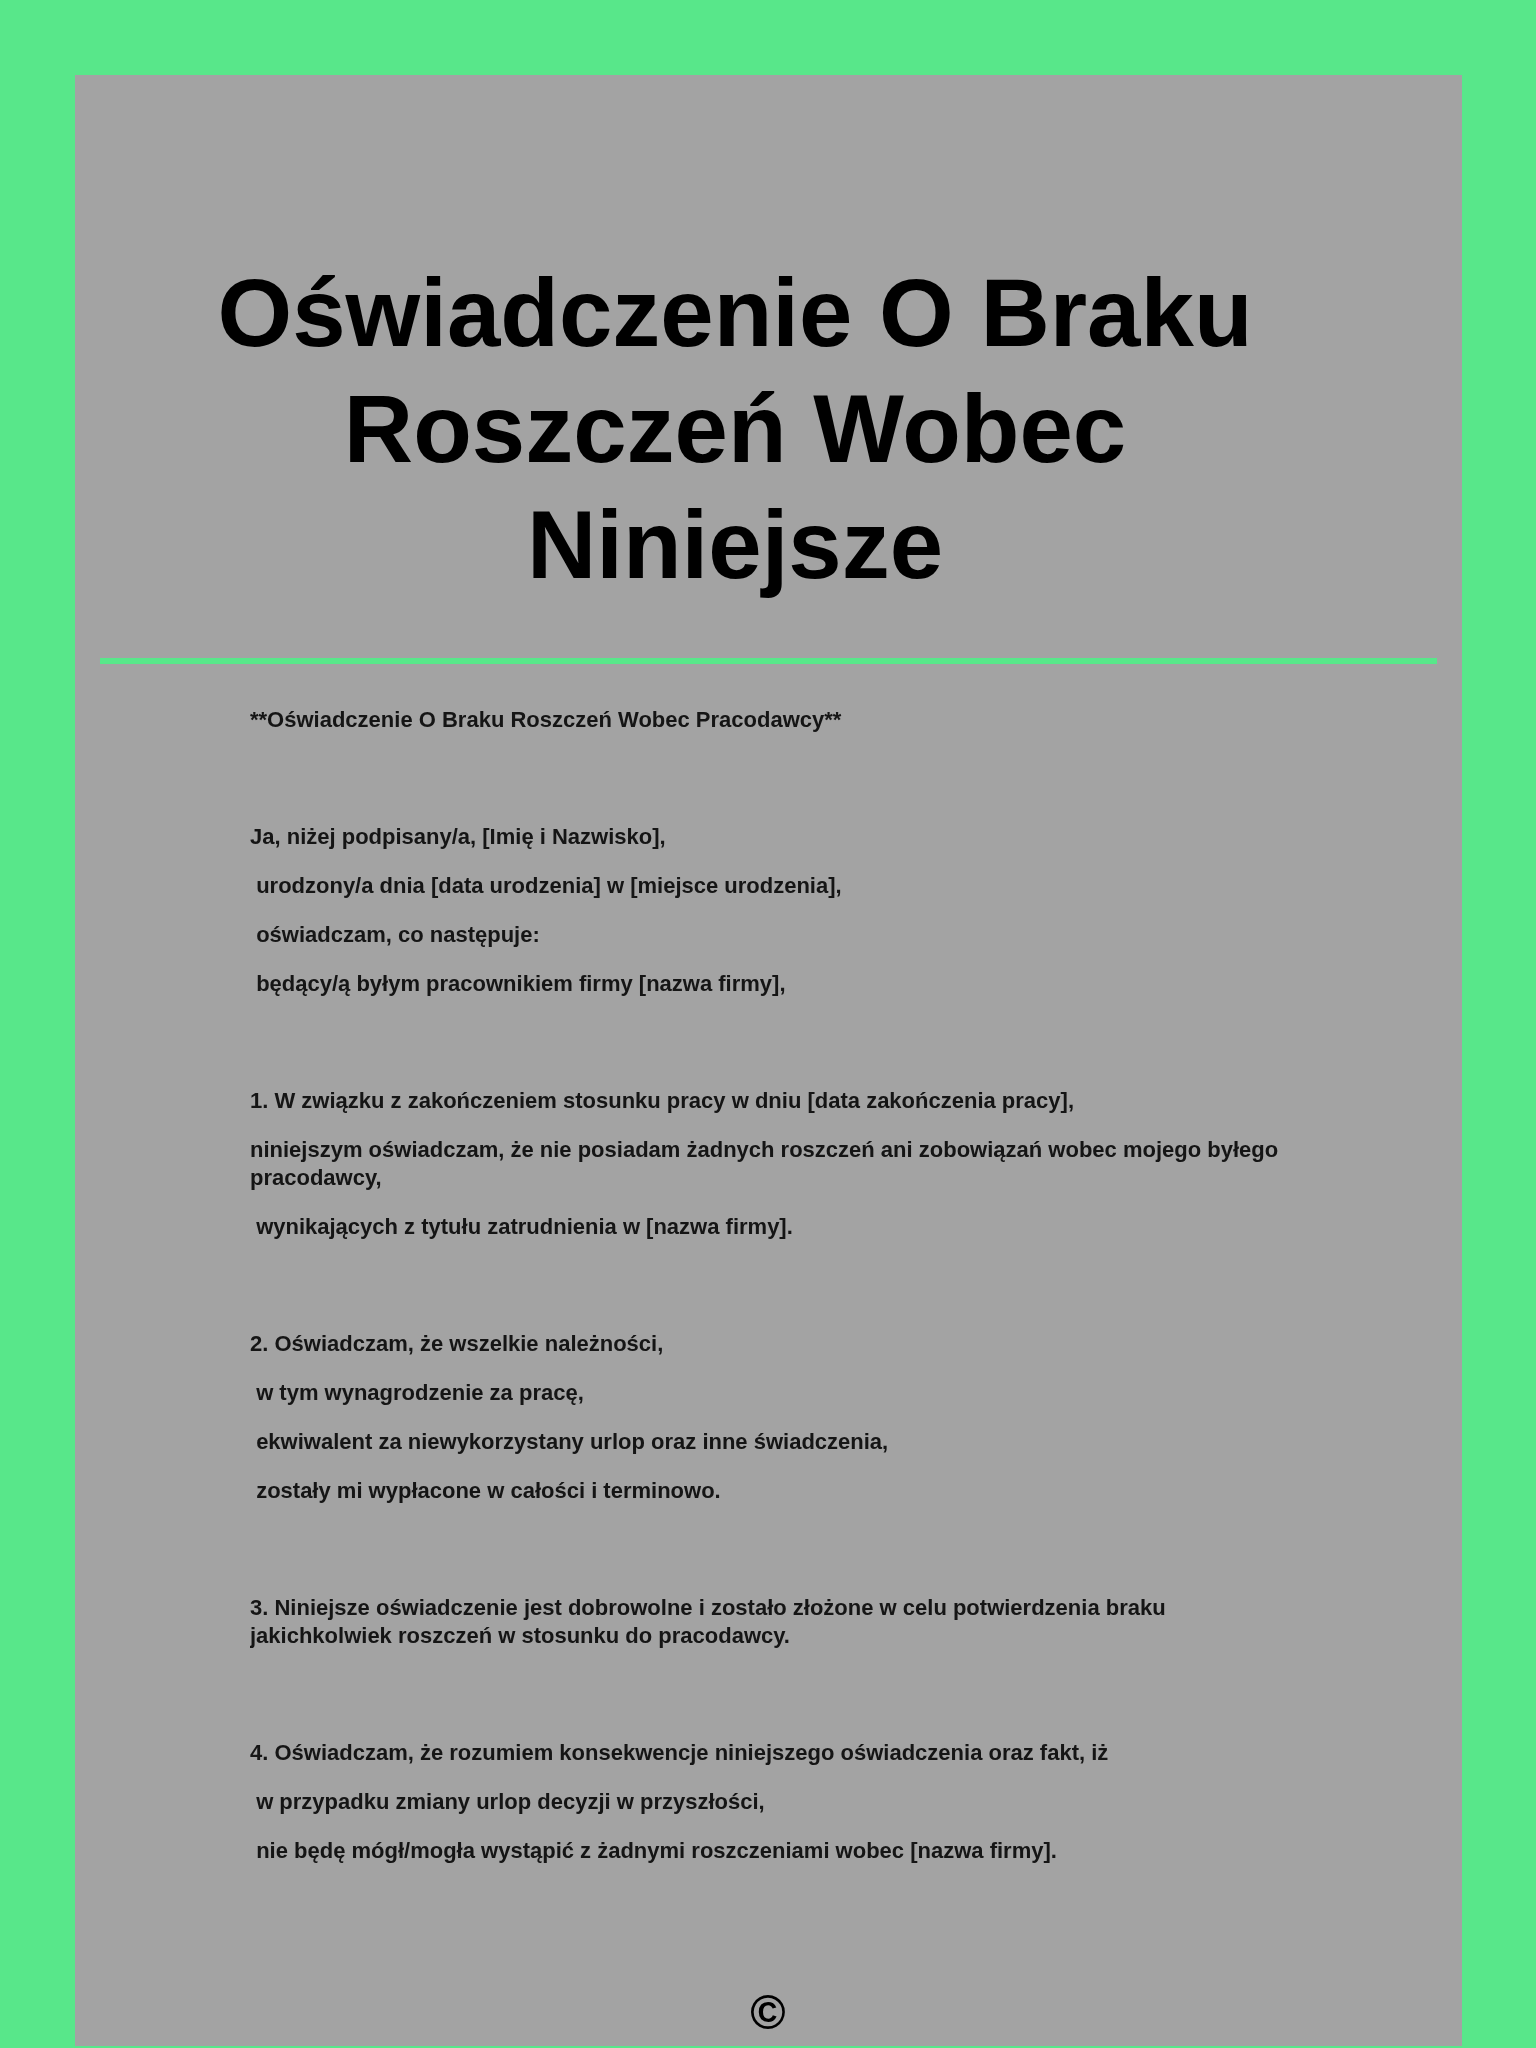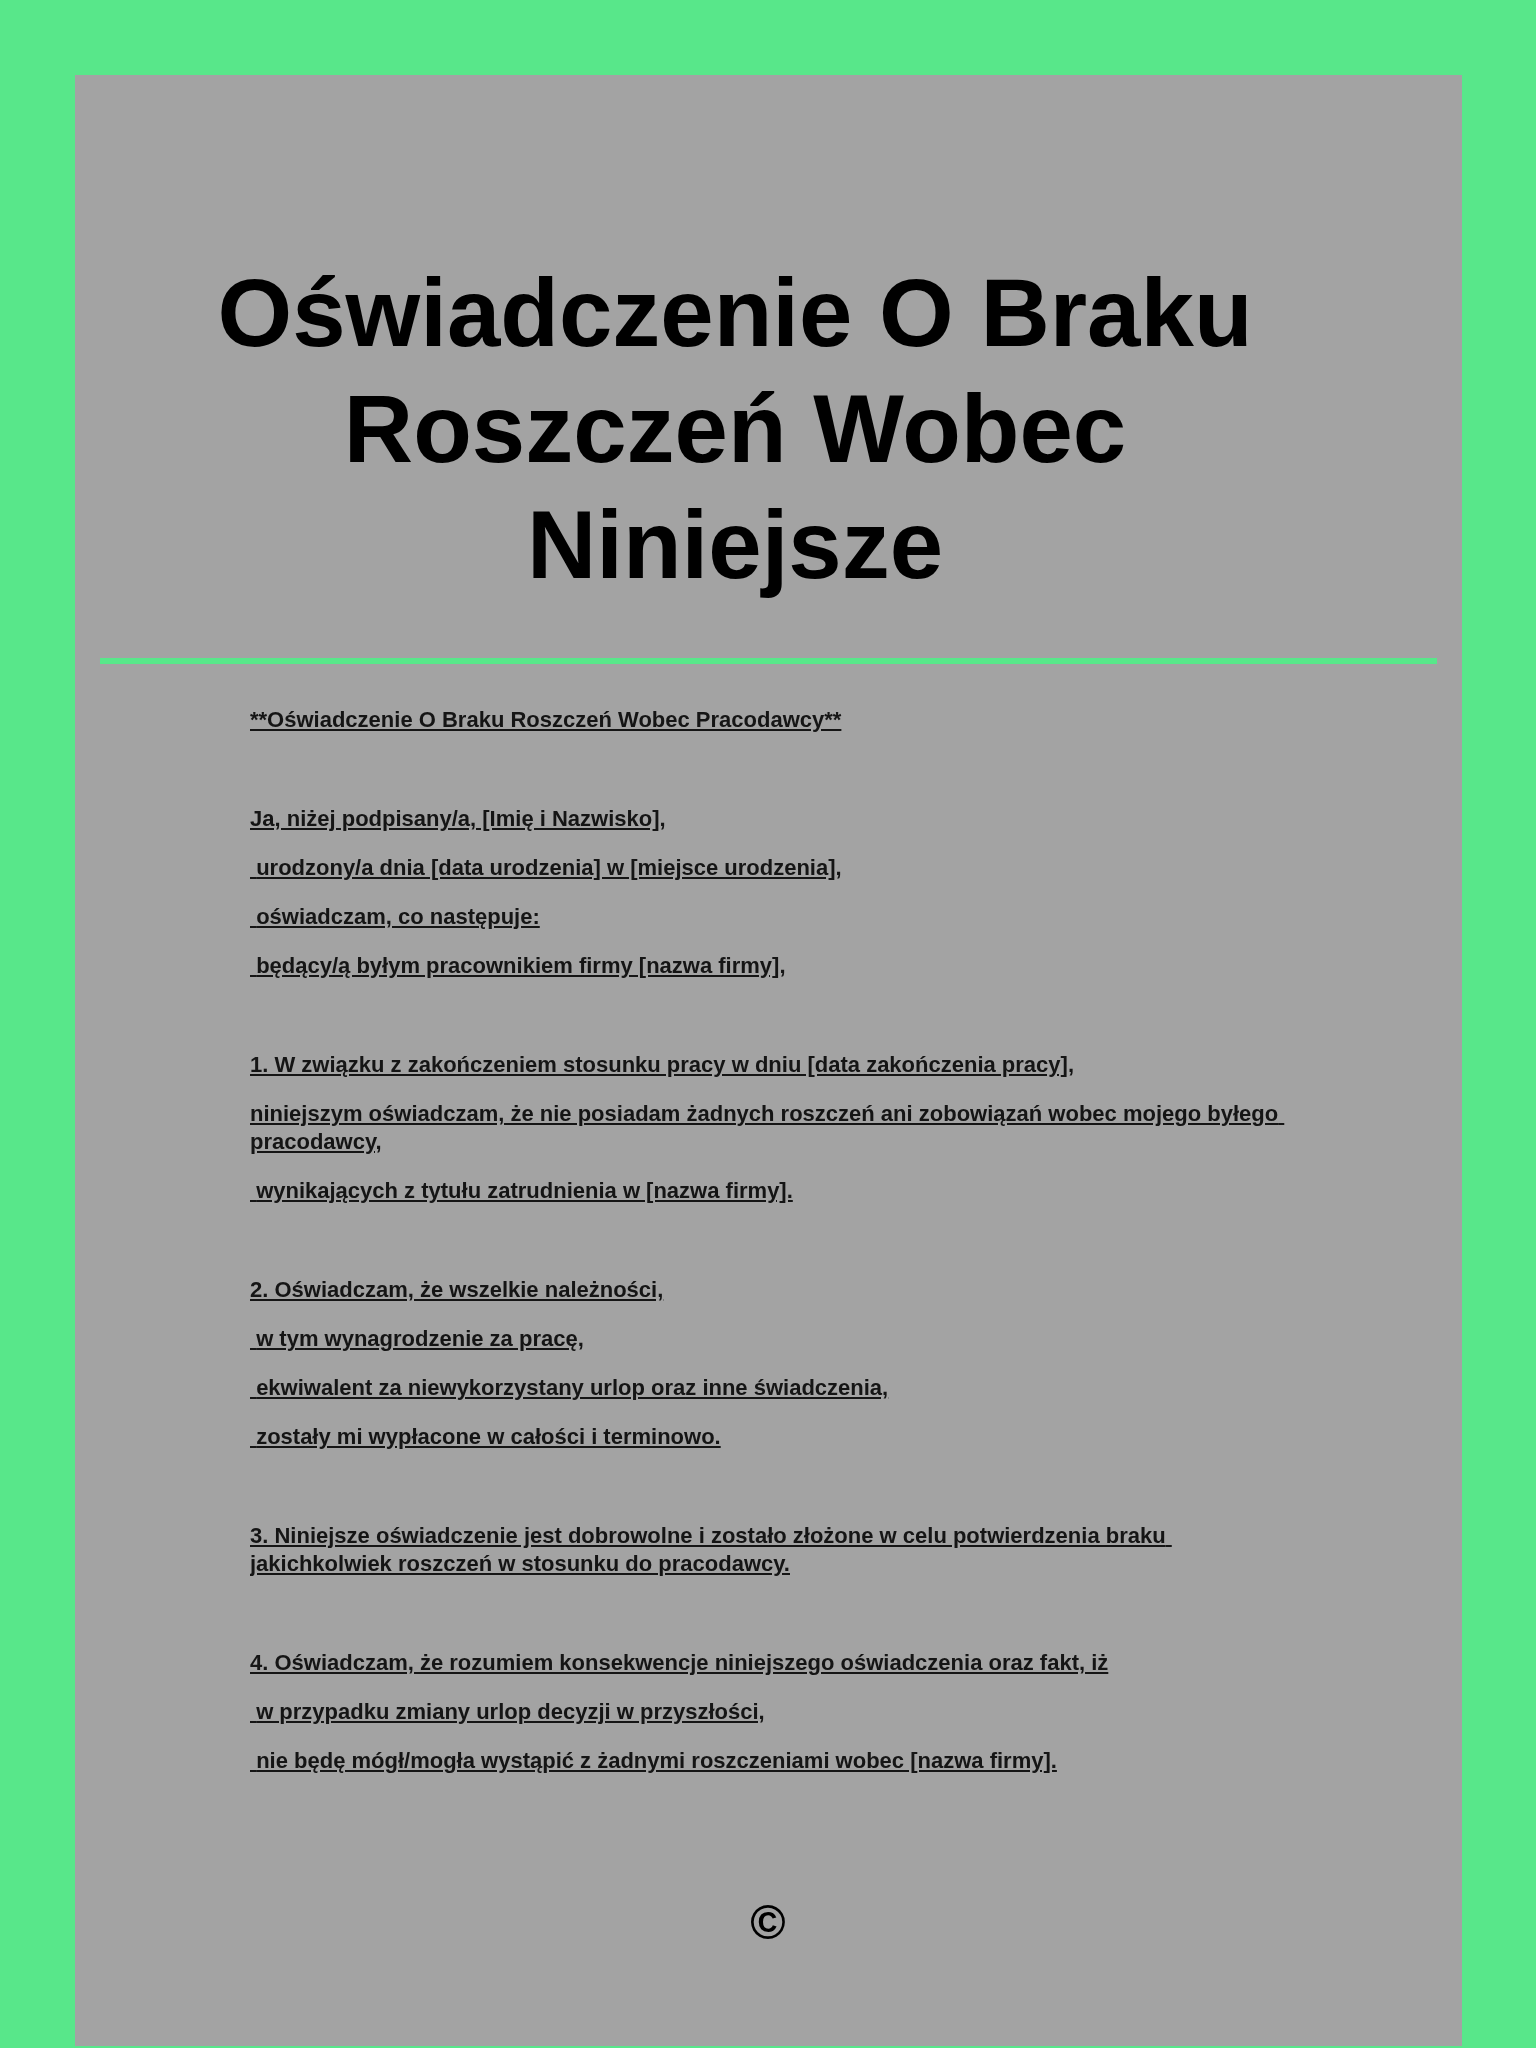--- a/index.html
+++ b/index.html
@@ -34,29 +34,28 @@
     margin: 55px 25px 0 25px;
     height: 6px;
     border: 0;
     background: #58e78a;
   }
   .doc-body {
     margin: 42px 176px 0 175px;
     color: #151515;
   }
   .doc-group { overflow: hidden; }
-  .doc-group + .doc-group { margin-top: 50px; }
+  .doc-group + .doc-group { margin-top: 68px; }
   .doc-line {
     margin: 0 0 21px 0;
     font-size: 22px;
     line-height: 28px;
     font-weight: 700;
     white-space: pre-wrap;
     color: #151515;
-    text-decoration: underline;
   }
   .doc-footer {
     margin-top: 105px;
     text-align: center;
     font-size: 48px;
     line-height: 44px;
     font-weight: 700;
     color: #000000;
   }
 </style>

